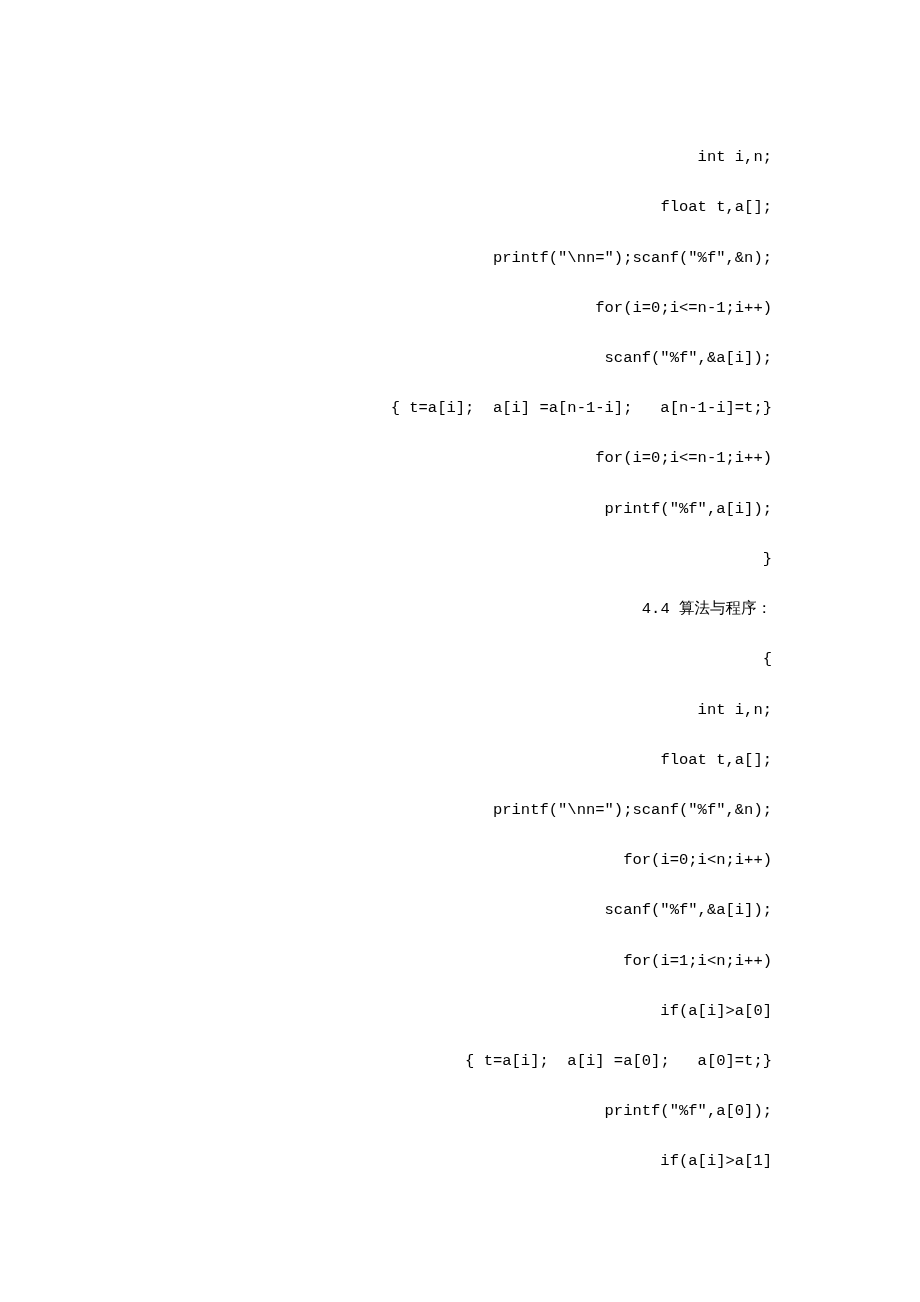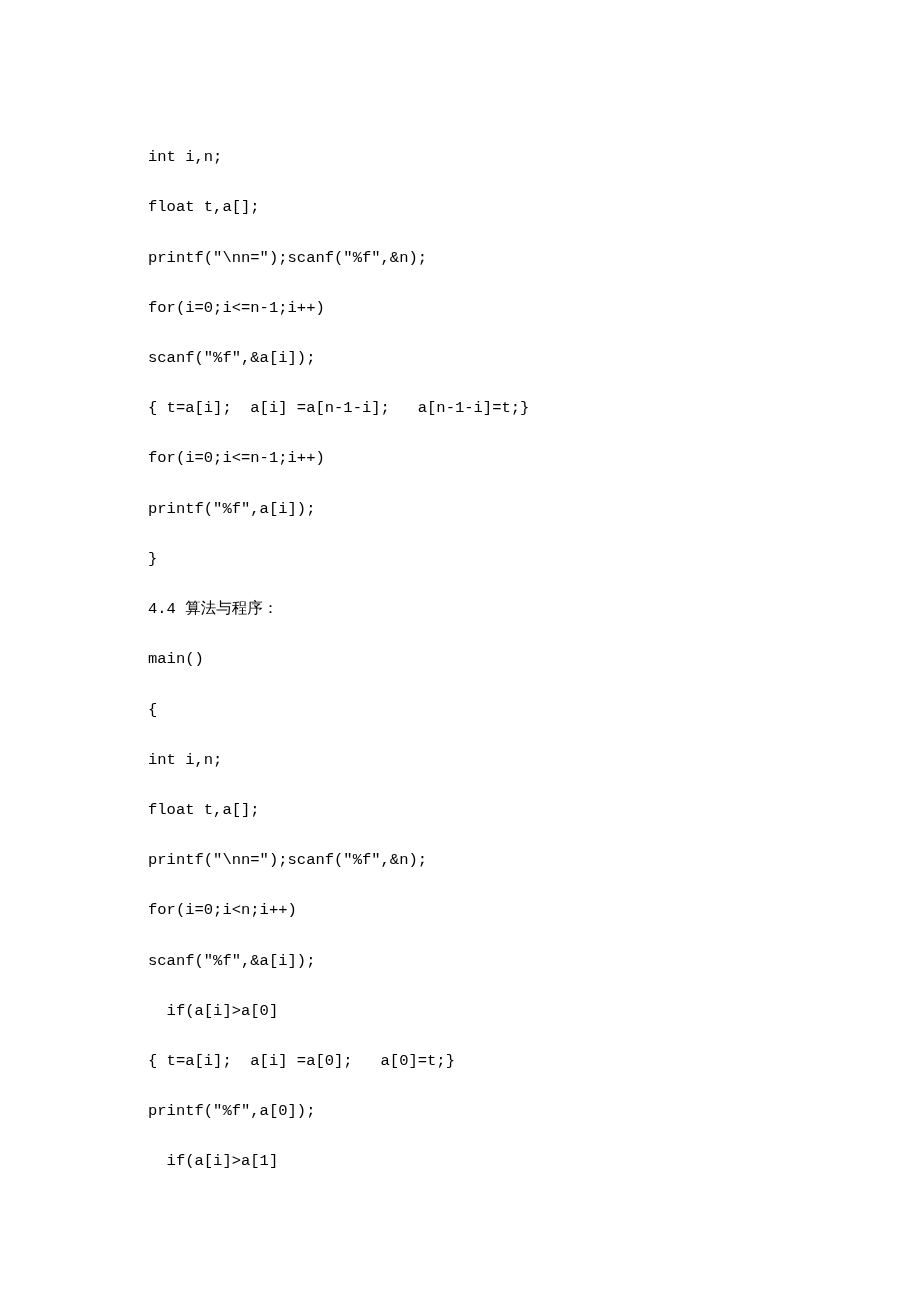--- a/index.html
+++ b/index.html
@@ -12,43 +12,44 @@
   }
   .page {
     width: 920px;
     min-height: 1302px;
     padding: 120px 148px 80px 148px;
     box-sizing: border-box;
     white-space: pre;
   }
   .line {
     display: block;
+    text-align: right;
   }
 </style>
 </head>
 <body>
 
 <div class="page">
 <span class="line">int i,n;</span>
 <span class="line">float t,a[];</span>
 <span class="line">printf("\nn=");scanf("%f",&amp;n);</span>
 <span class="line">for(i=0;i&lt;=n-1;i++)</span>
 <span class="line">scanf("%f",&amp;a[i]);</span>
 <span class="line">{ t=a[i];  a[i] =a[n-1-i];   a[n-1-i]=t;}</span>
 <span class="line">for(i=0;i&lt;=n-1;i++)</span>
 <span class="line">printf("%f",a[i]);</span>
 <span class="line">}</span>
 <span class="line">4.4 算法与程序：</span>
-<span class="line">main()</span>
 <span class="line">{</span>
 <span class="line">int i,n;</span>
 <span class="line">float t,a[];</span>
 <span class="line">printf("\nn=");scanf("%f",&amp;n);</span>
 <span class="line">for(i=0;i&lt;n;i++)</span>
 <span class="line">scanf("%f",&amp;a[i]);</span>
+<span class="line">for(i=1;i&lt;n;i++)</span>
 <span class="line">  if(a[i]&gt;a[0]</span>
 <span class="line">{ t=a[i];  a[i] =a[0];   a[0]=t;}</span>
 <span class="line">printf("%f",a[0]);</span>
 <span class="line">  if(a[i]&gt;a[1]</span>
 
 
 <span class="line"></span>
 
 
 

